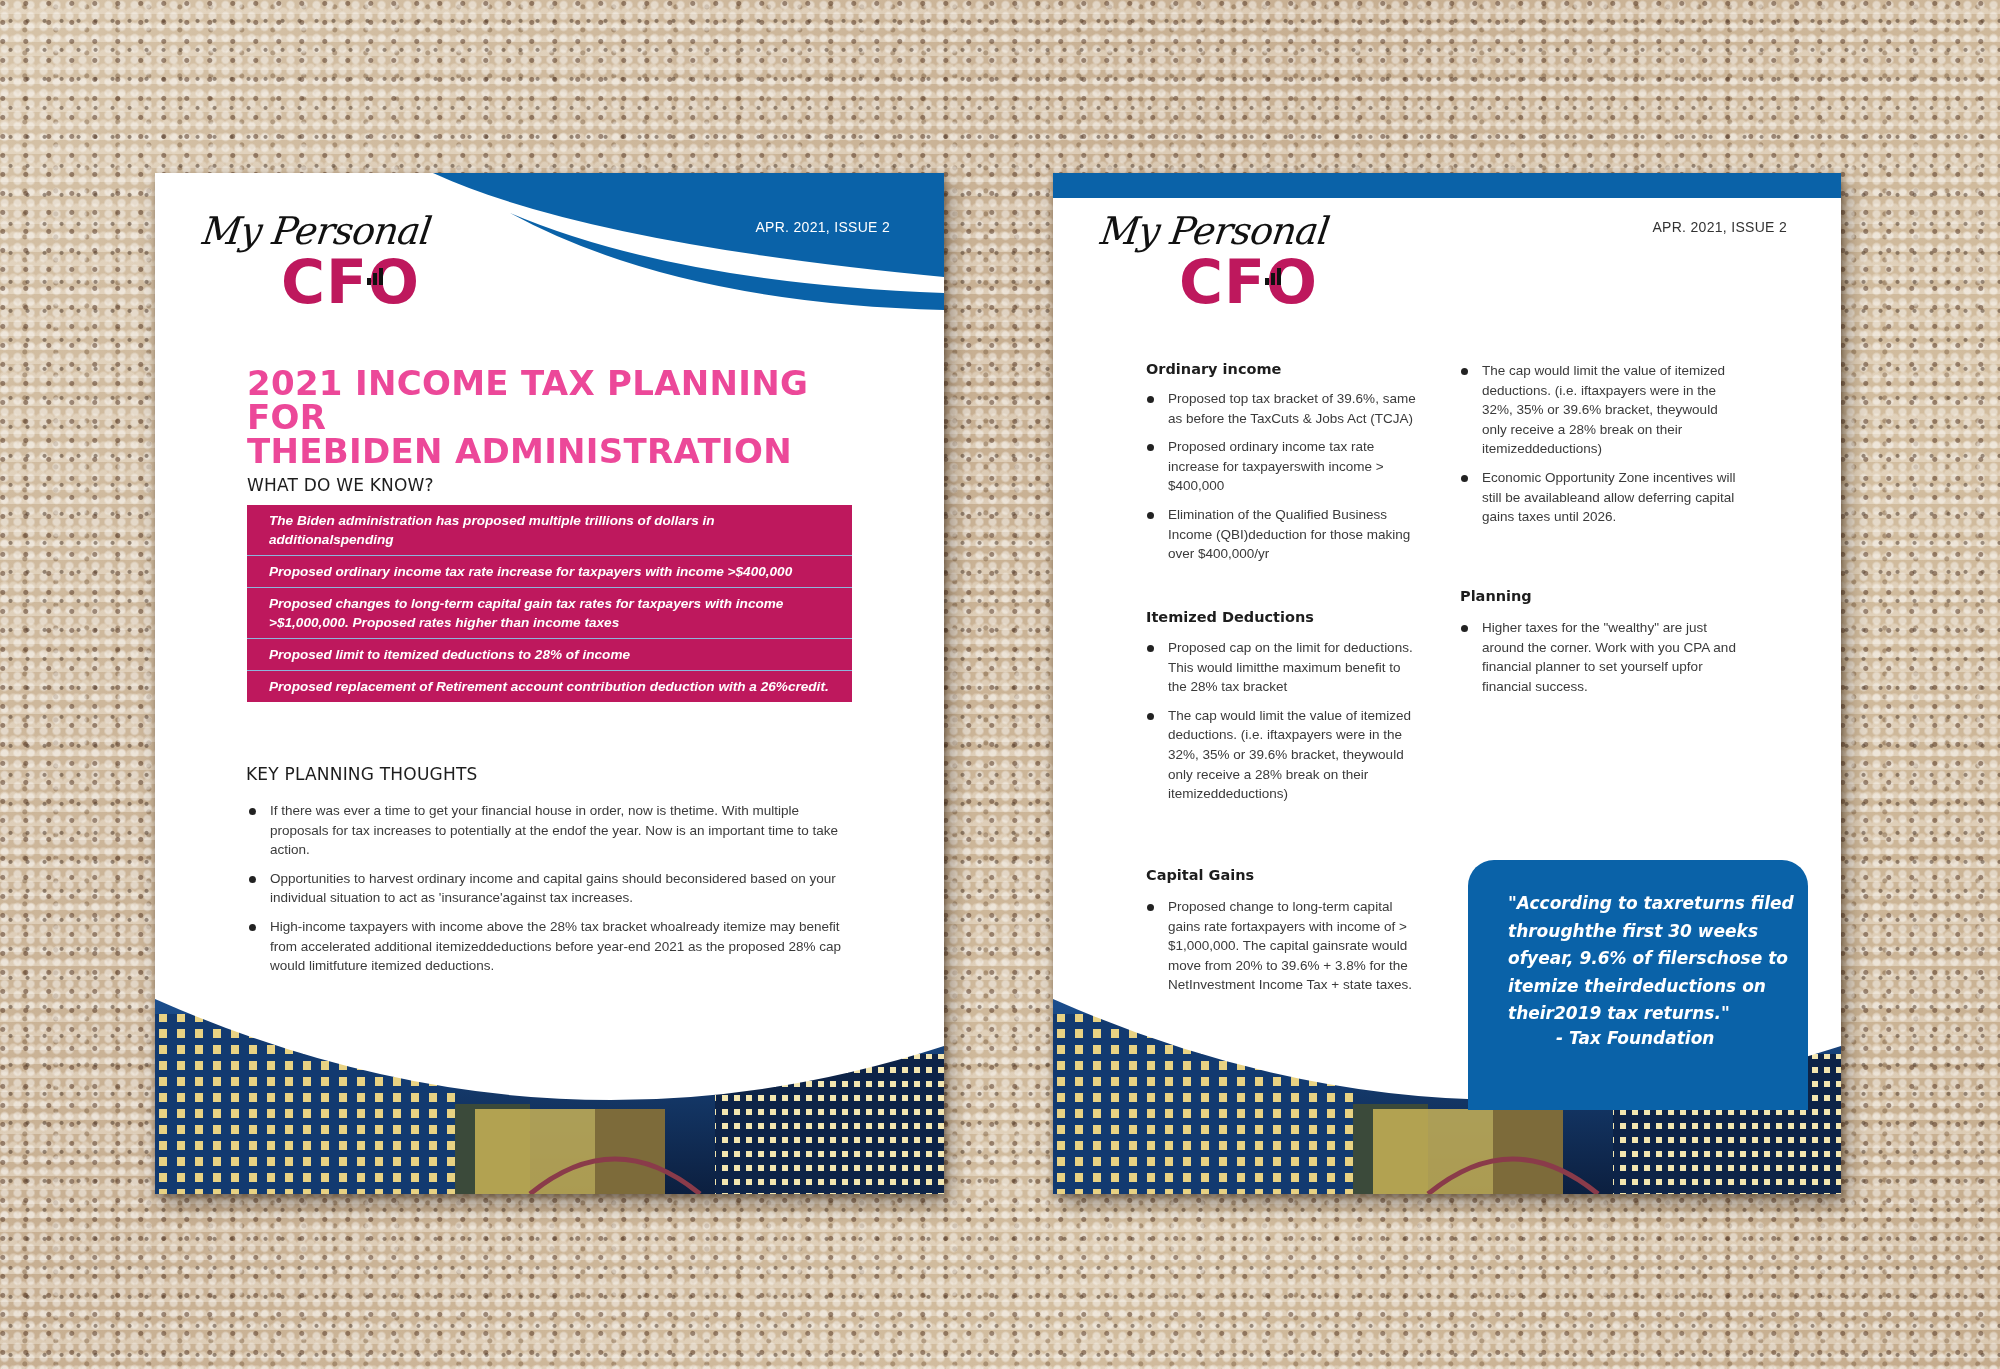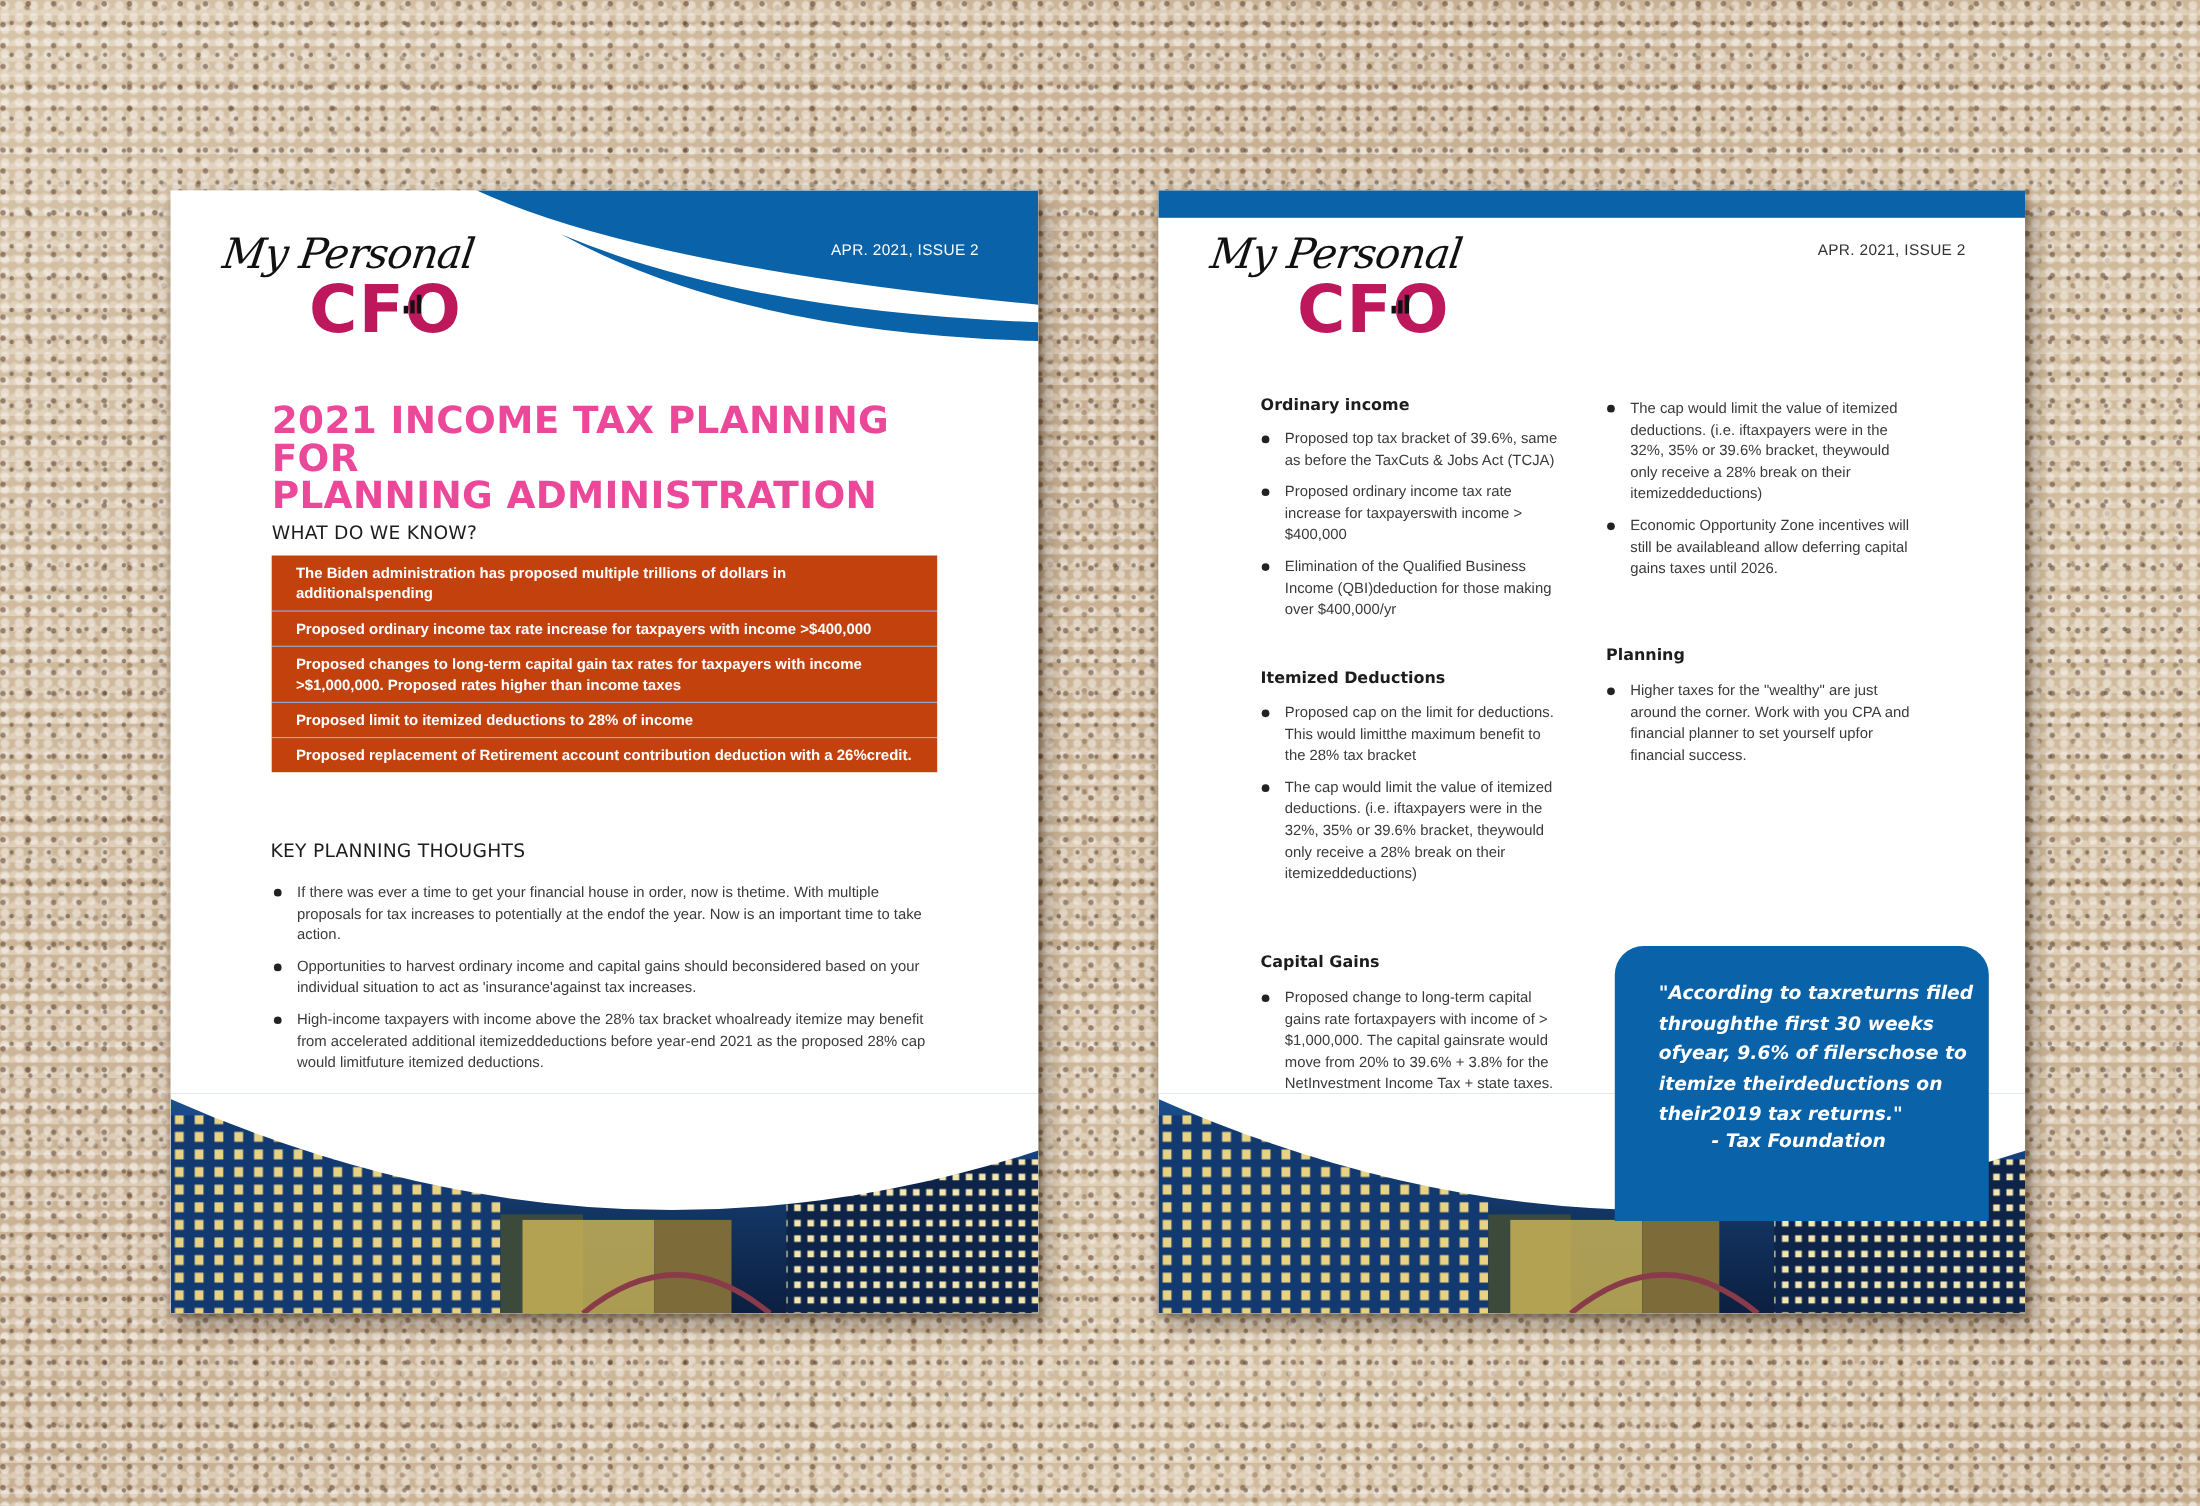--- a/index.html
+++ b/index.html
@@ -54,21 +54,22 @@
     position:absolute;left:92px;top:193px;width:600px;
     font-family:"DejaVu Sans", sans-serif;font-weight:bold;font-size:34px;
     line-height:34px;color:#ec4899;letter-spacing:.3px;
   }
   .section-h{
     position:absolute;font-family:"DejaVu Sans", sans-serif;font-weight:normal;
     font-size:17px;color:#1d1d1d;letter-spacing:.2px;
   }
   .know-table{
     position:absolute;left:92px;top:332px;width:605px;
-    background:#c2410c;
+    background:#be185d;
+    font-style:italic;
   }
   .know-row{
     color:#fff;font-weight:bold;font-size:13.6px;line-height:19px;
     padding:6px 22px 6px 22px;border-bottom:1.5px solid #8db6dc;
   }
   .know-row:last-child{border-bottom:none;}
 
   .bullets{position:absolute;margin:0;padding:0;list-style:none;}
   .bullets li{
     position:relative;padding-left:23px;color:#3a3a3a;
@@ -119,21 +120,21 @@
         <span style="height:7px"></span>
         <span style="height:12px"></span>
         <span style="height:17px"></span>
       </span>
   </div>
 
   <div class="issue-date" style="right:54px;">APR. 2021, ISSUE 2</div>
 
   <div class="title">
     <div>2021 INCOME TAX PLANNING FOR</div>
-    <div>PLANNING ADMINISTRATION</div>
+    <div>THEBIDEN ADMINISTRATION</div>
   </div>
 
   <div class="section-h" style="left:92px;top:302px;">WHAT DO WE KNOW?</div>
 
   <div class="know-table">
     <div class="know-row">The Biden administration has proposed multiple trillions of dollars in additionalspending</div>
     <div class="know-row">Proposed ordinary income tax rate increase for taxpayers with income &gt;$400,000</div>
     <div class="know-row">Proposed changes to long-term capital gain tax rates for taxpayers with income &gt;$1,000,000. Proposed rates higher than income taxes</div>
     <div class="know-row">Proposed limit to itemized deductions to 28% of income</div>
     <div class="know-row">Proposed replacement of Retirement account contribution deduction with a 26%credit.</div>

